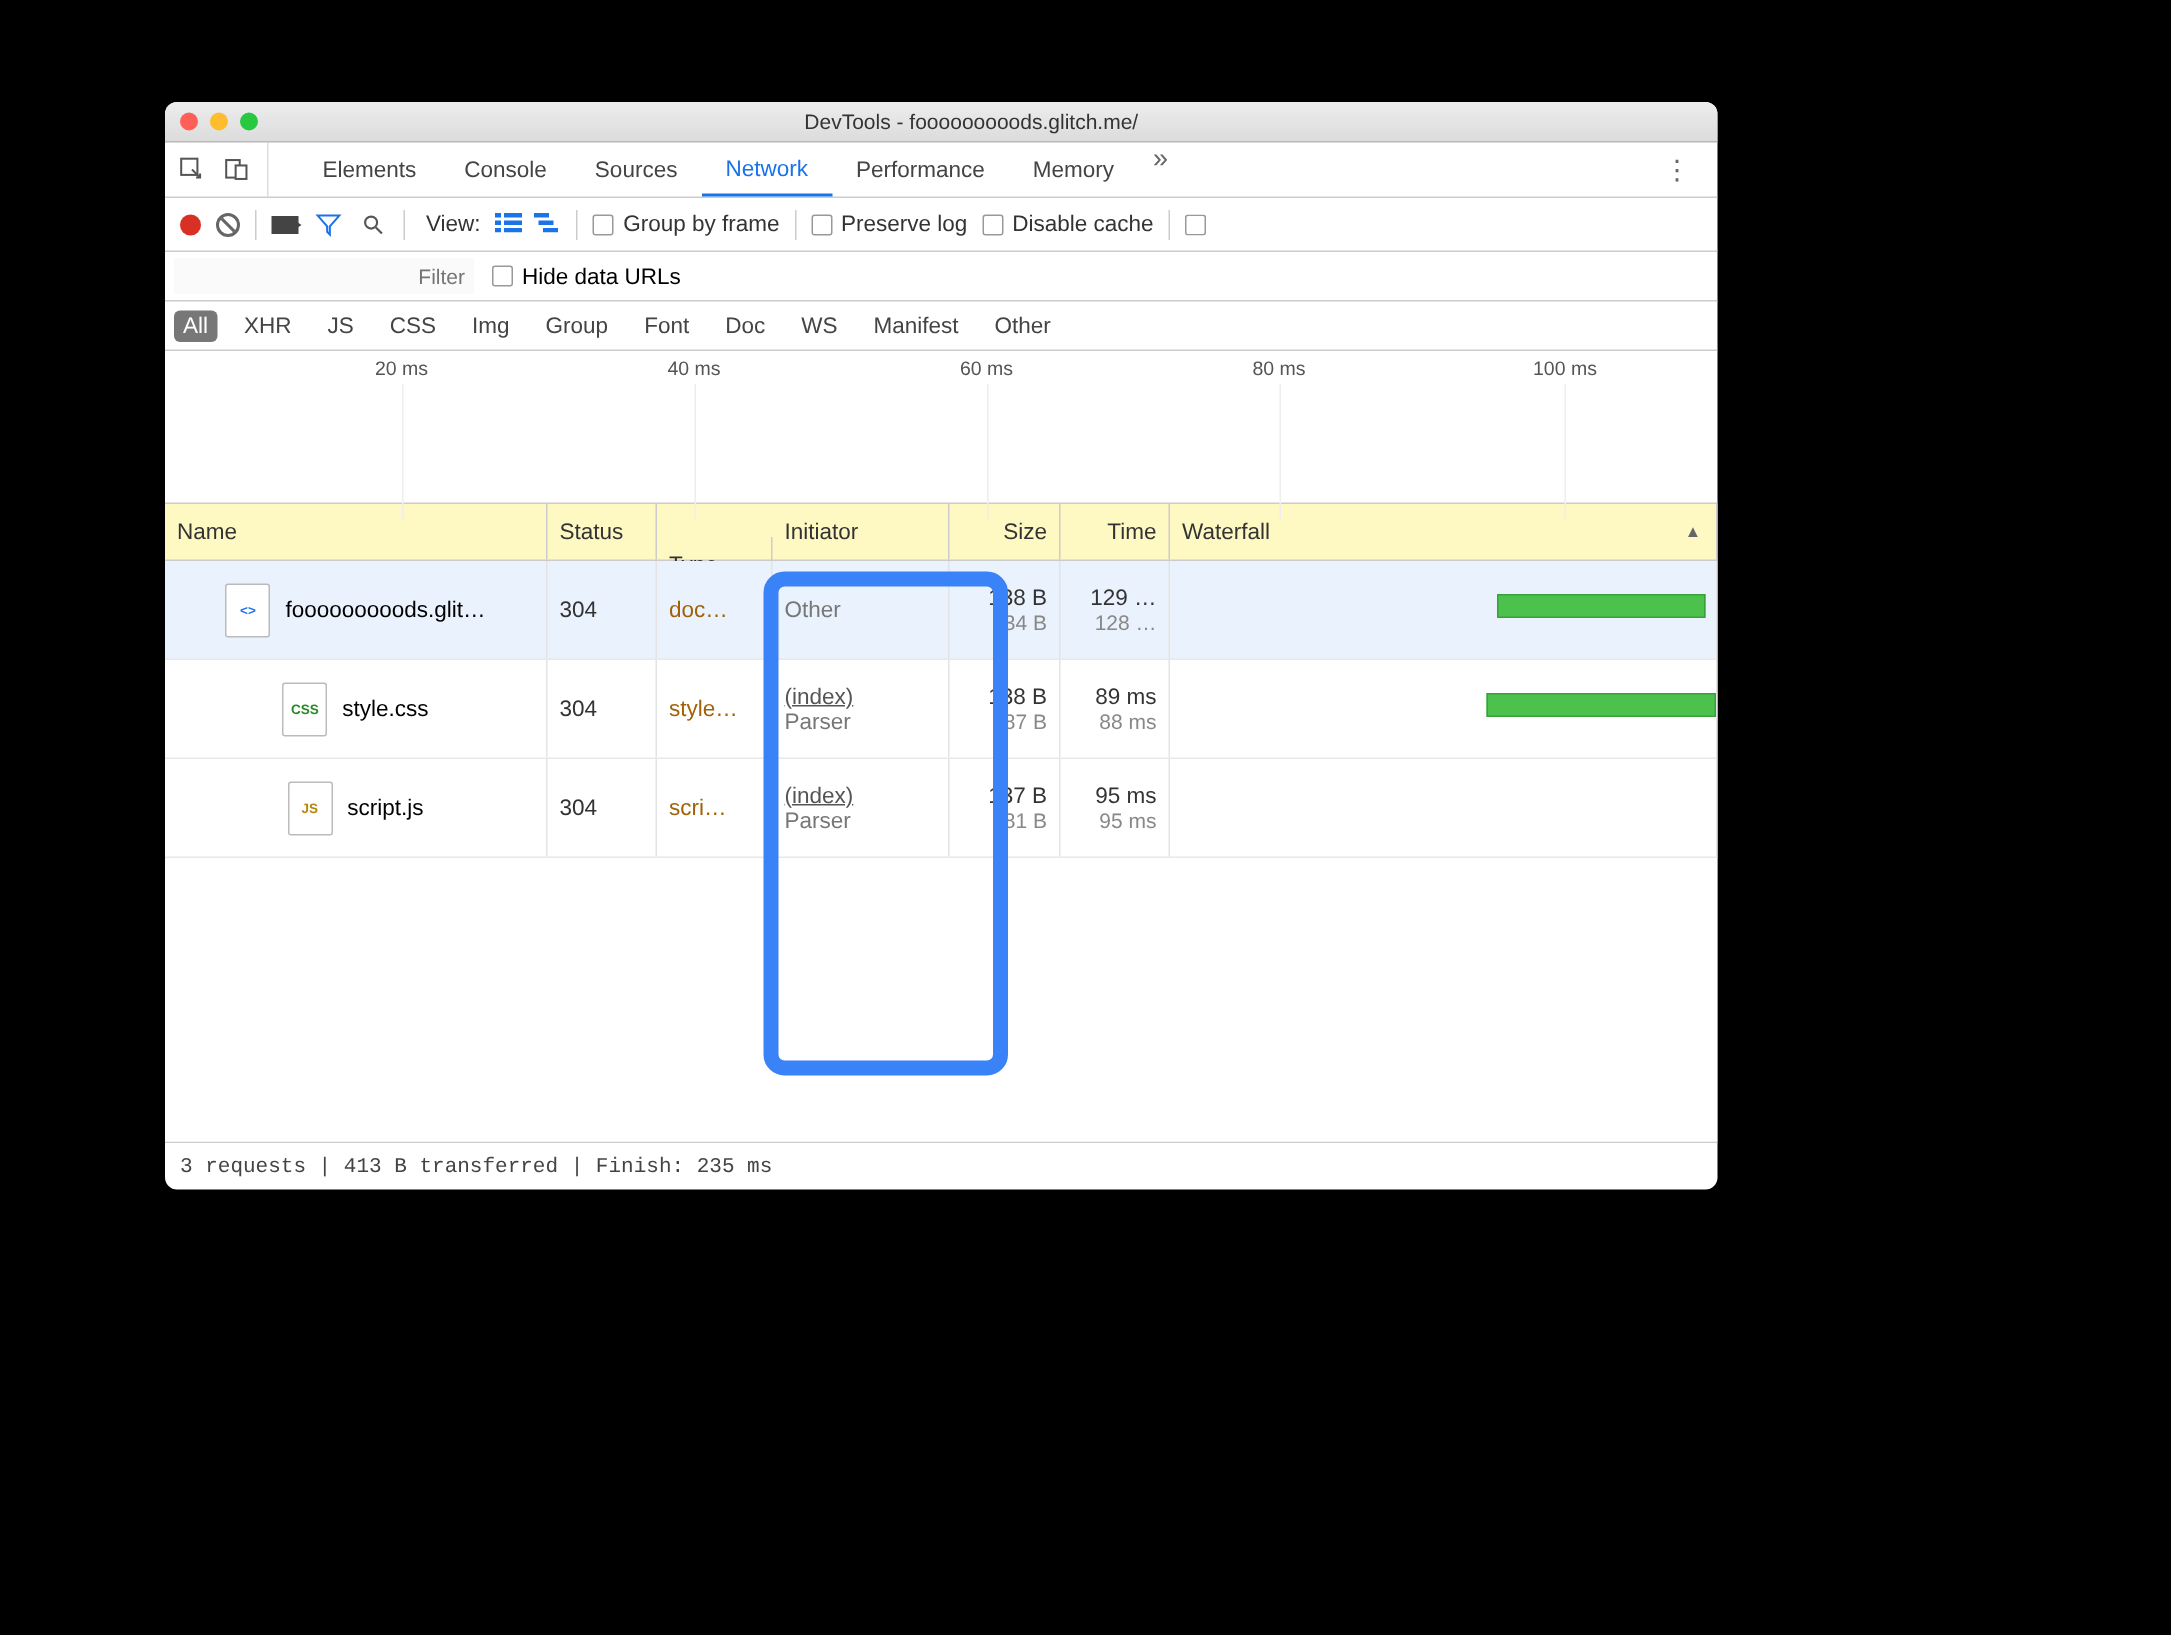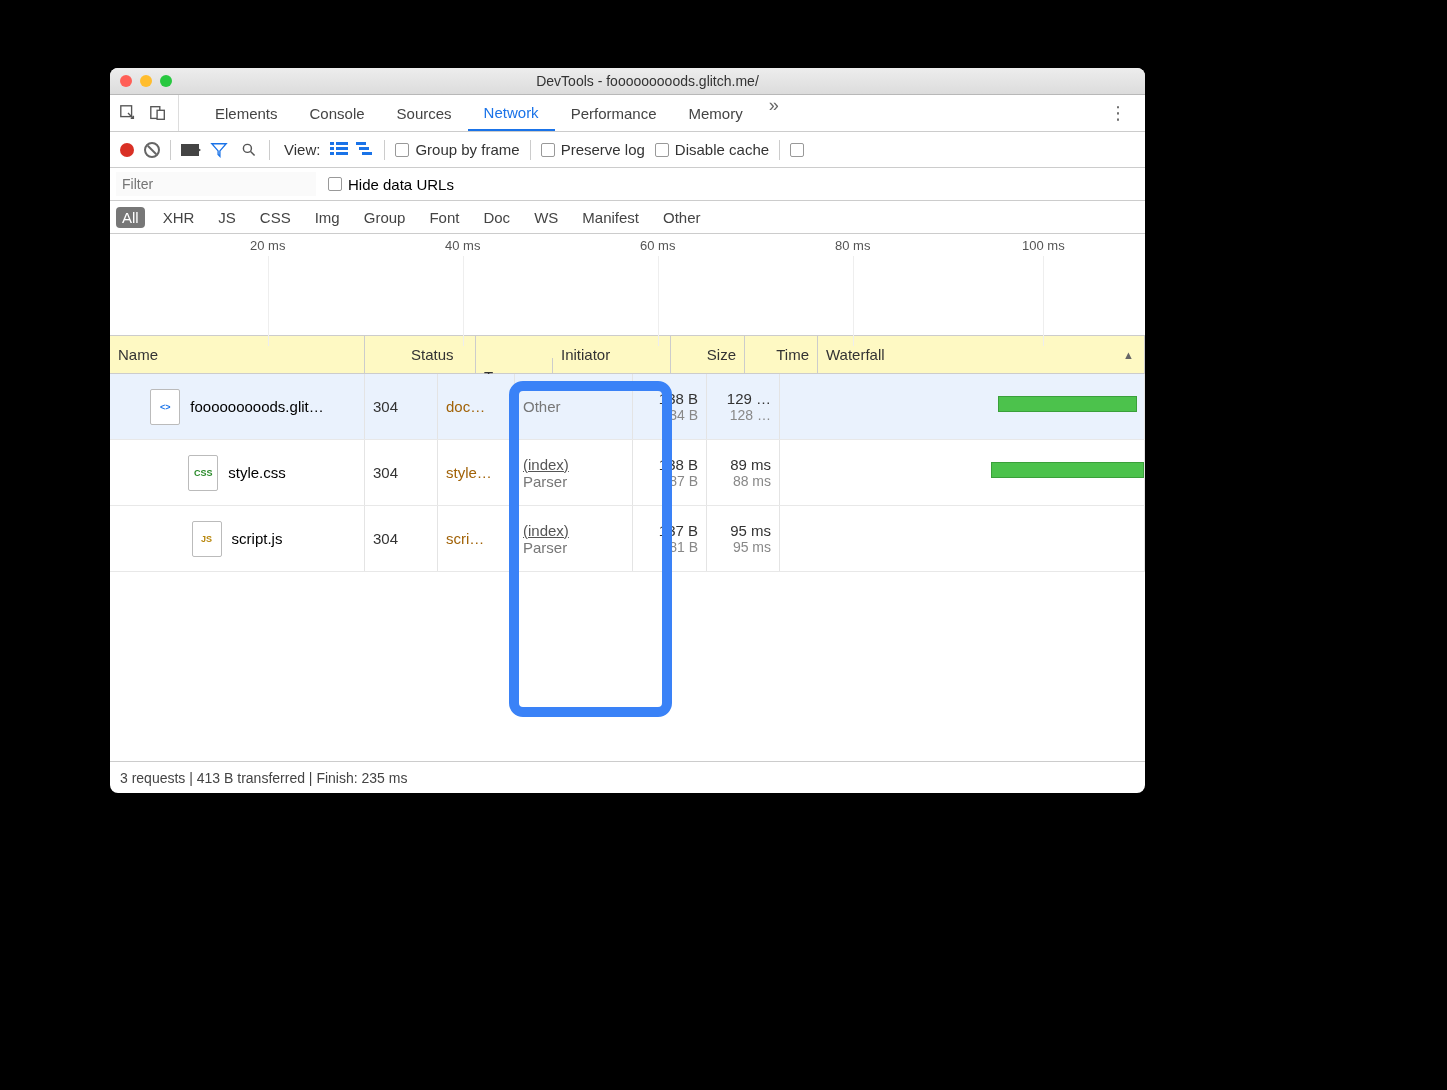--- a/index.html
+++ b/index.html
@@ -123,20 +123,21 @@
       gap: 12px;
     }
     .filter-input {
       border: none;
       background: #fafafa;
       height: 24px;
       width: 200px;
       padding: 0 6px;
       font-size: 14px;
       color: #888;
+      text-align: right;
     }
     
     .type-row {
       height: 33px;
       border-bottom: 1px solid #ccc;
       display: flex;
       align-items: center;
       padding: 0 6px;
       gap: 12px;
     }
@@ -163,21 +164,21 @@
     .grid-header {
       display: flex;
       height: 38px;
       border-bottom: 1px solid #ccc;
       background: #fef9c3;
       color: #333;
       align-items: center;
     }
     .col { padding: 0 8px; border-right: 1px solid #ccc; height: 100%; display: flex; align-items: center; }
     .col-name { width: 255px; }
-    .col-status { width: 73px; margin-left: 38px; }
+    .col-status { width: 73px; }
     .col-type { width: 77px; margin-top: 43px; }
     .col-initiator { width: 118px; }
     .col-size { width: 74px; justify-content: flex-end; }
     .col-time { width: 73px; justify-content: flex-end; }
     .col-waterfall { flex: 1; position: relative; }
     .sort-arrow { position: absolute; right: 10px; color: #666; font-size: 11px; }
     
     .grid-body { flex: 1; background: #fff; position: relative; overflow: hidden; }
     .row { display: flex; height: 66px; border-bottom: 1px solid #e8e8e8; }
     .row.odd { background: #eaf2fd; }
@@ -209,20 +210,21 @@
     }
     
     .footer {
       height: 32px;
       border-top: 1px solid #ccc;
       display: flex;
       align-items: center;
       padding: 0 10px;
       color: #444;
       font-size: 14px;
+      font-family: Liberation Mono, monospace;
     }
   </style>
 </head>
 <body>
 
 <div class="window">
 
   <div class="titlebar">
     <div class="traffic-lights">
       <div class="traffic-light tl-red"></div>

